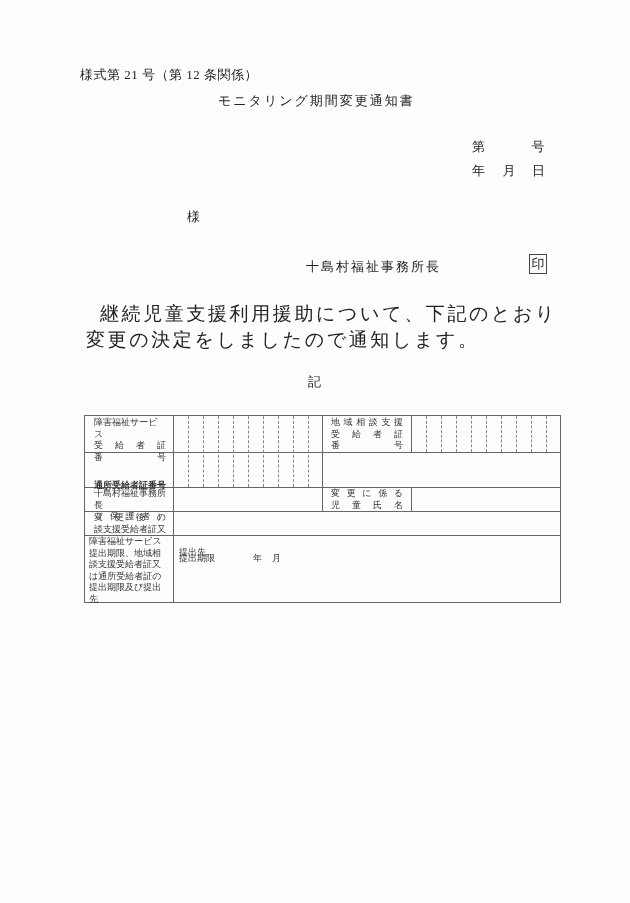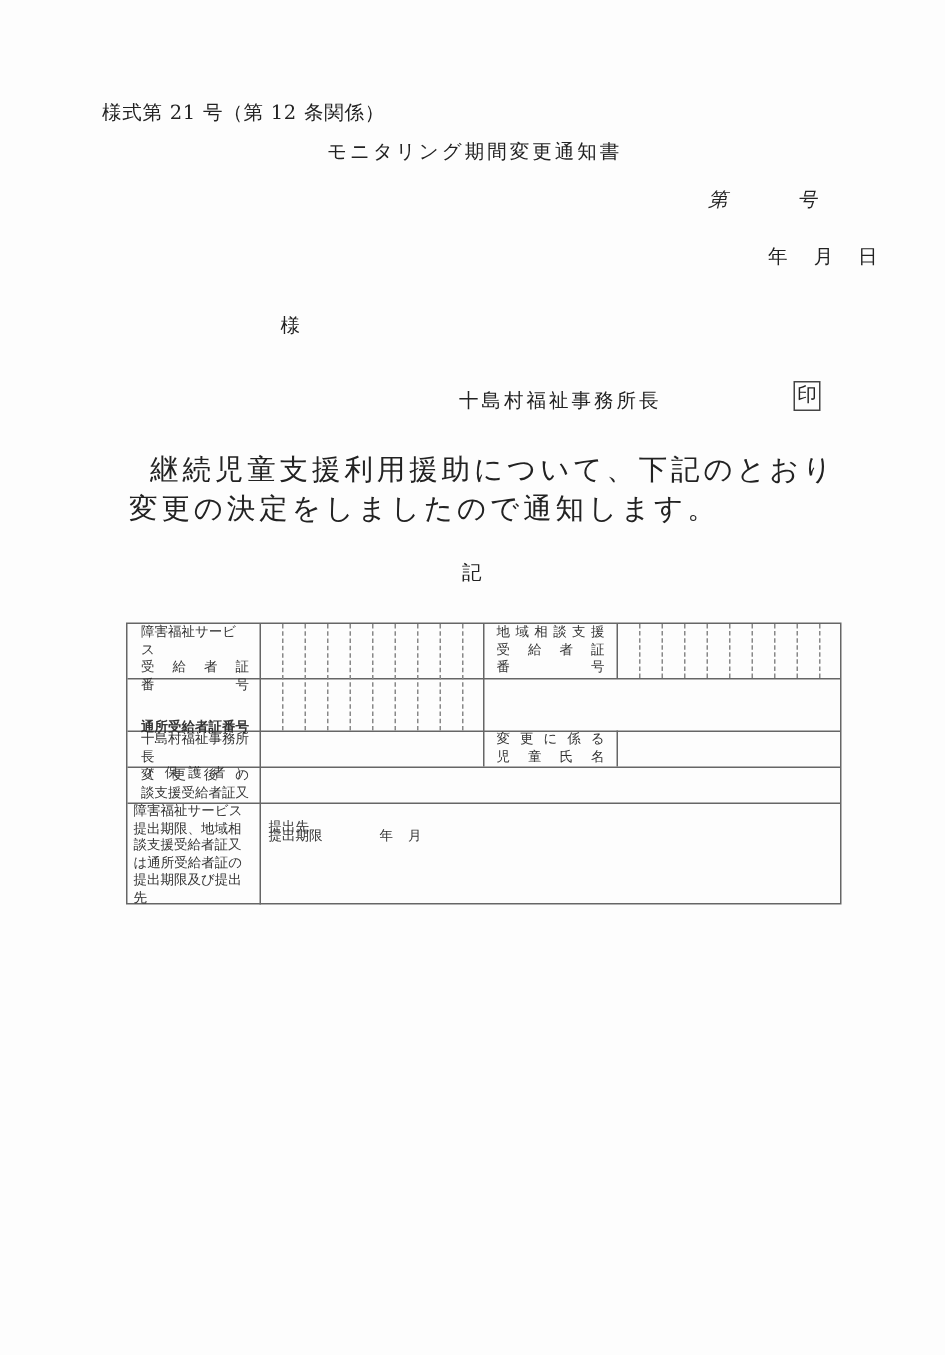--- a/index.html
+++ b/index.html
@@ -1,23 +1,23 @@
 <!DOCTYPE html>
 <html><head>
 <meta charset="utf-8">
 <style>
   html, body { margin: 0; padding: 0; background: #fdfdfd; }
   body { width: 630px; height: 903px; position: relative; overflow: hidden;
          font-family: "DejaVu Serif", "Liberation Serif", serif; color: #222; }
   .abs { position: absolute; white-space: nowrap; }
   .t13 { font-size: 13px; letter-spacing: 0.5px; }
-  .form-no { left: 68px; top: 66px; }
+  .form-no { left: 80px; top: 66px; font-family: Liberation Serif, serif; }
   .title { left: 218px; top: 92px; letter-spacing: 2px; text-align: right; }
-  .no-line { left: 472px; top: 124px; font-style: italic; }
-  .date-line { left: 472px; top: 162px; margin-left: 40px; }
+  .no-line { left: 472px; top: 138px; }
+  .date-line { left: 472px; top: 162px; }
   .sama { left: 187px; top: 208px; }
   .sender { left: 306px; top: 258px; letter-spacing: 2px; }
   .seal { left: 529px; top: 254px; width: 16px; height: 18px; border: 1px solid #444;
           font-size: 13px; line-height: 18px; text-align: center; }
   .body-text { left: 86px; top: 300px; width: 480px; white-space: normal;
                font-size: 19px; line-height: 26px; letter-spacing: 2.6px; text-indent: 14px; }
   .ki { left: 308px; top: 373px; }
   .gap { display: inline-block; }
 
   

